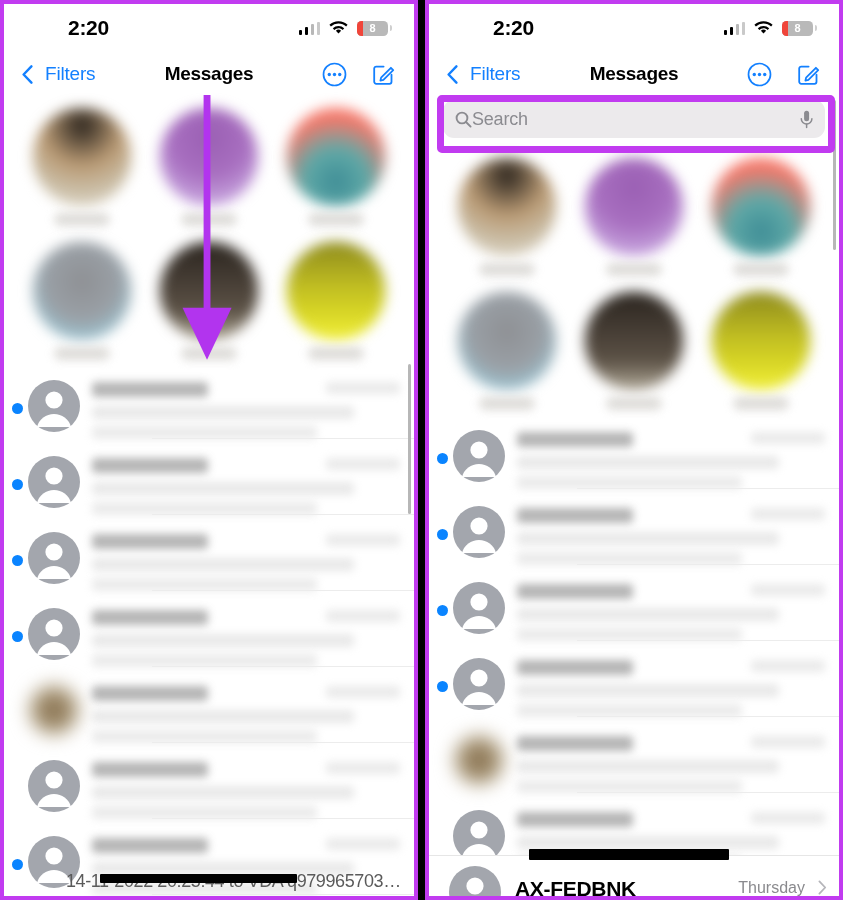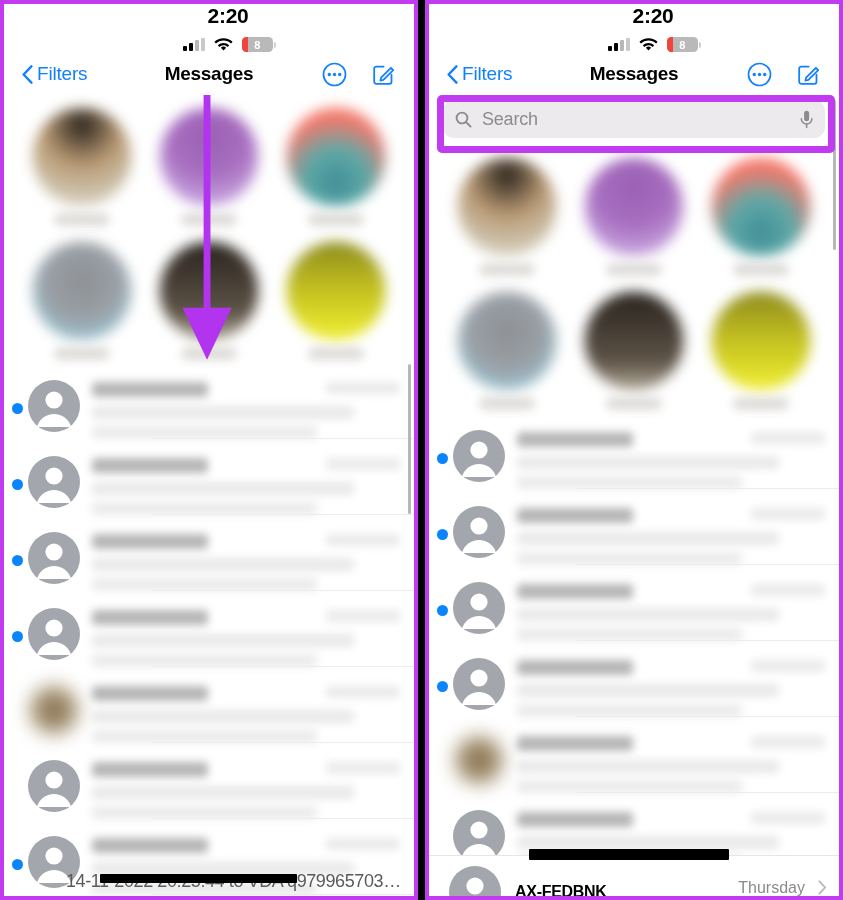--- a/index.html
+++ b/index.html
@@ -20,21 +20,21 @@
   }
   .panel.left{width:418px;height:900px;}
   .spacer{width:7px;height:900px;background:#000;}
   .panel.right{width:418px;height:900px;}
 
   .screen{position:relative;width:100%;height:100%;background:#fff;overflow:hidden;}
 
   
   .statusbar{
     height:48px;display:flex;align-items:center;justify-content:space-between;
-    padding:0 26px 0 64px;box-sizing:border-box;flex-direction:column;
+    padding:0 26px 0 64px;box-sizing:border-box;
   }
   .clock{font-size:21px;font-weight:bold;color:#000;letter-spacing:-0.3px;}
   .status-right{display:flex;align-items:center;gap:9px;}
   .bars{display:flex;align-items:flex-end;gap:2.5px;height:13px;}
   .bars i{width:3.5px;background:#000;border-radius:1px;display:block;}
   .bars i:nth-child(1){height:5px;}
   .bars i:nth-child(2){height:8px;}
   .bars i:nth-child(3){height:11px;background:#b8b8b8;}
   .bars i:nth-child(4){height:13px;background:#c9c9c9;}
   .wifi{position:relative;width:19px;height:14px;}
@@ -42,35 +42,35 @@
   .battery{position:relative;width:31px;height:15px;border-radius:4.5px;background:#b9b9b9;display:flex;align-items:center;justify-content:center;}
   .battery .lowfill{position:absolute;left:0;top:0;bottom:0;width:6px;background:#f0453a;border-radius:4.5px 0 0 4.5px;}
   .battery .num{position:relative;font-size:11px;font-weight:bold;color:#fff;z-index:2;}
   .battery:after{content:"";position:absolute;right:-3.5px;top:4.5px;width:2px;height:6px;background:#cfcfcf;border-radius:0 2px 2px 0;}
 
   
   .navbar{
     height:44px;display:flex;align-items:center;position:relative;padding:0 18px;
     box-sizing:border-box;
   }
-  .nav-left{display:flex;align-items:center;gap:4px;cursor:pointer;}
+  .nav-left{display:flex;align-items:center;gap:12px;cursor:pointer;}
   .chev-back{width:11px;height:19px;flex:none;}
   .filters-label{font-size:19px;color:#1380ff;letter-spacing:-0.2px;}
   .nav-title{
     position:absolute;left:0;right:0;text-align:center;
     font-size:19px;font-weight:bold;color:#000;letter-spacing:-0.3px;pointer-events:none;
   }
   .nav-right{margin-left:auto;display:flex;align-items:center;gap:24px;z-index:3;}
   .icon-btn{cursor:pointer;display:block;}
 
   
   .search-wrap{padding:4px 14px 8px;}
   .search-field{
     height:38px;background:#eceaec;border-radius:11px;
-    display:flex;align-items:center;padding:0 12px;box-sizing:border-box;gap:10px;
+    display:flex;align-items:center;padding:0 12px;box-sizing:border-box;gap:0;
   }
   .search-ph{font-size:18px;color:#8b8b90;flex:1;letter-spacing:-0.2px;}
   .search-highlight{
     position:absolute;left:8px;top:91px;width:398px;height:58px;
     border:7px solid #c13bf0;border-radius:5px;box-sizing:border-box;
     pointer-events:none;z-index:40;
   }
 
   
   .pinned{
@@ -114,21 +114,21 @@
     position:absolute;height:9px;background:#000;border-radius:1px;
   }
   .redact.left-bar{left:96px;bottom:13px;width:197px;}
   .redact.right-bar{left:100px;bottom:36px;width:200px;height:11px;}
 
   .bank-row{
     position:absolute;left:0;right:0;bottom:0;height:40px;
     border-top:1px solid #e6e6e6;background:#fff;
   }
   .bank-name{
-    position:absolute;left:86px;bottom:-5px;font-size:16px;font-weight:bold;color:#000;letter-spacing:-0.3px;margin-top:24px;
+    position:absolute;left:86px;bottom:-5px;font-size:21px;font-weight:bold;color:#000;letter-spacing:-0.3px;margin-top:24px;
   }
   .bank-time{
     position:absolute;right:34px;bottom:-1px;font-size:16px;color:#8a8a8e;
   }
   .bank-chev{position:absolute;right:12px;bottom:1px;}
   .bank-av{
     position:absolute;left:20px;bottom:-22px;width:52px;height:52px;border-radius:50%;
   }
 
   

